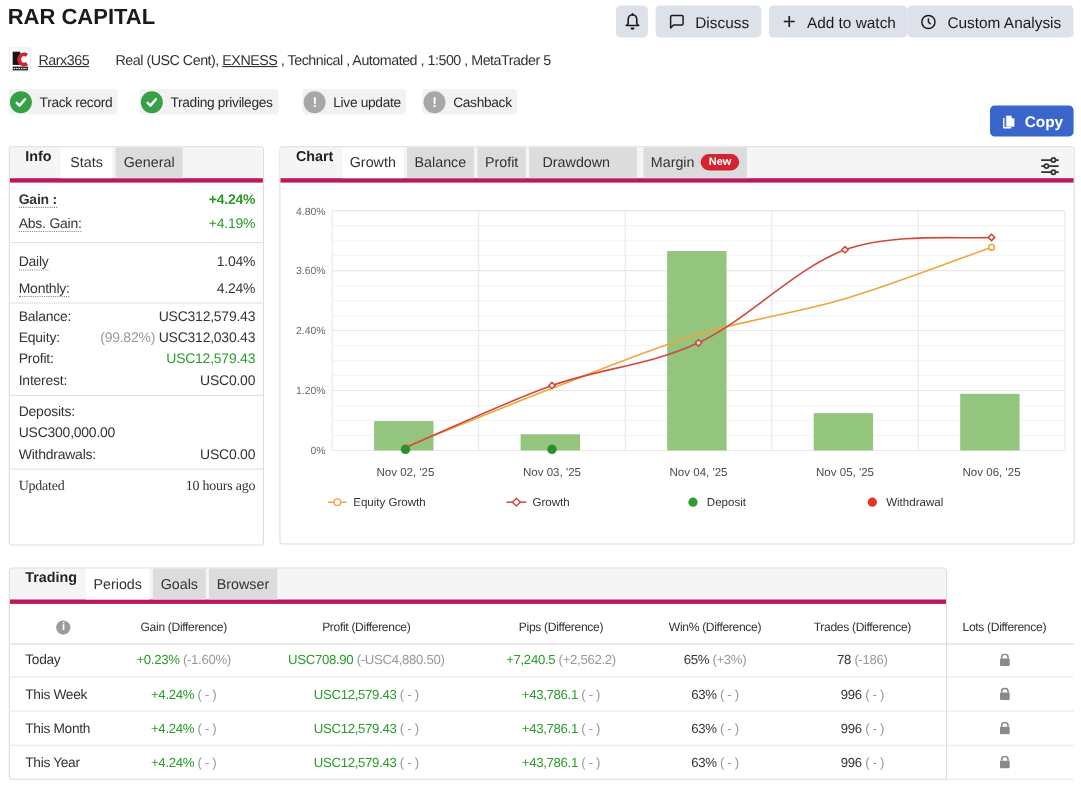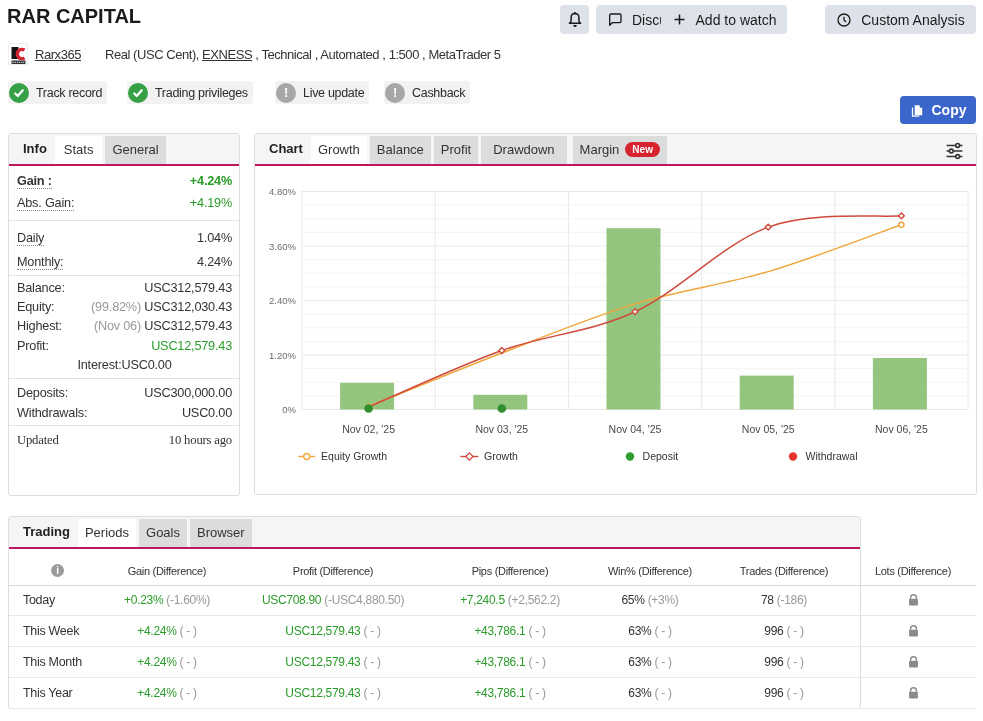--- a/index.html
+++ b/index.html
@@ -5,21 +5,21 @@
 * { margin:0; padding:0; box-sizing:border-box; }
 html,body { width:983px; height:721px; background:#fff; font-family:"Liberation Sans", sans-serif; color:#333; position:relative; overflow:hidden; }
 .abs { position:absolute; }
 h1 { font-size:20px; font-weight:bold; color:#1a1a1a; letter-spacing:0; }
 .topbtn { position:absolute; top:5px; height:29px; background:#dde2ea; border-radius:4px; display:flex; align-items:center; justify-content:center; font-size:14px; color:#1b1b1b; gap:9px; }
 .metarow { position:absolute; top:43px; left:8px; font-size:13px; letter-spacing:-0.45px; color:#333; display:flex; align-items:center; }
 .pill { position:absolute; top:81px; height:23px; background:#f2f2f2; border-radius:3px; display:flex; align-items:center; font-size:12.5px; letter-spacing:-0.3px; color:#2b2b2b; padding:0 5px 0 1px; gap:7px; }
 .cic { width:20px; height:20px; flex:none; border-radius:50%; display:flex; align-items:center; justify-content:center; }
 .copybtn { position:absolute; left:900px; top:96px; width:76px; height:28px; background:#3a66cb; border-radius:4px; display:flex; align-items:center; justify-content:center; color:#fff; font-size:14px; font-weight:bold; gap:7px; }
 .panel { position:absolute; background:#fff; border:1px solid #ddd; border-radius:3px; }
-.tabbar { height:32px; background:#f5f5f5; display:flex; align-items:flex-end; border-bottom:2px solid #be185d; }
+.tabbar { height:32px; background:#f5f5f5; display:flex; border-bottom:4px solid #be185d; }
 .tabtitle { font-weight:bold; font-size:13px; color:#222; padding:0 8px 8px 14px; }
 .tab { font-size:13px; color:#333; padding:6px 7px 7px 7px; background:#dcdcdc; margin-right:3px; }
 .tab.white { background:#fff; }
 .divi { border:none; border-top:1px solid #e2e2e2; margin:0; }
 .inforow { display:flex; justify-content:space-between; padding:0 7px 0 8px; font-size:12.7px; letter-spacing:-0.2px; }
 .inforow .lb span { border-bottom:1px dotted #888; }
 .gray { color:#999; }
 .green { color:#2a9b2a; }
 table.per { border-collapse:collapse; width:967px; table-layout:fixed; font-size:12px; letter-spacing:-0.3px; }
 table.per td { text-align:center; vertical-align:middle; }
@@ -38,21 +38,21 @@
       <path d="M12 2.4v1" stroke-width="2.4"></path>
       <path d="M10.6 19.6a1.6 1.6 0 0 0 2.8 0z" fill="#1b1b1b"></path>
     </svg>
 </div>
 <div class="topbtn" style="left:596px; width:96px;">
   <svg width="16" height="16" viewBox="0 0 24 24" fill="none" stroke="#1b1b1b" stroke-width="2">
       <path d="M21 14a2 2 0 0 1-2 2H8l-4 4V5a2 2 0 0 1 2-2h13a2 2 0 0 1 2 2z" stroke-linejoin="round"></path>
     </svg>
   <span>Discuss</span>
 </div>
-<div class="topbtn" style="left:661px; width:126px;">
+<div class="topbtn" style="left:699px; width:126px;">
   <svg width="15" height="15" viewBox="0 0 24 24" fill="none" stroke="#1b1b1b" stroke-width="2.4">
       <path d="M12 4v16M4 12h16"></path>
     </svg>
   <span>Add to watch</span>
 </div>
 <div class="topbtn" style="left:825px; width:151px;">
   <svg width="16" height="16" viewBox="0 0 24 24" fill="none" stroke="#1b1b1b" stroke-width="2">
       <circle cx="12" cy="12" r="9"></circle>
       <path d="M12 7v5l3 3"></path>
     </svg>
@@ -132,35 +132,31 @@
     <div style="padding-top:3px;">
     <div class="inforow" style="line-height:19.2px;">
           <span class="lb">Balance:</span>
           <span>USC312,579.43</span>
         </div>
     <div class="inforow" style="line-height:19.2px;">
           <span class="lb">Equity:</span>
           <span><span class="gray">(99.82%)</span> USC312,030.43</span>
         </div>
     <div class="inforow" style="line-height:19.2px;">
-          <span class="lb">Highest:</span>
-          <span><span class="gray">(Nov 06)</span> USC312,579.43</span>
-        </div>
-    <div class="inforow" style="line-height:19.2px;">
           <span class="lb">Profit:</span>
           <span class="green">USC12,579.43</span>
         </div>
-    <div class="inforow" style="line-height:19.2px;justify-content:center;">
+    <div class="inforow" style="line-height:19.2px;">
           <span class="lb">Interest:</span>
           <span>USC0.00</span>
         </div>
     </div>
     <hr class="divi" style="margin-top:3px;">
     <div style="padding-top:5px;">
-    <div class="inforow" style="line-height:19.6px;">
+    <div class="inforow" style="line-height:19.6px;flex-direction:column;">
           <span class="lb">Deposits:</span>
           <span>USC300,000.00</span>
         </div>
     <div class="inforow" style="line-height:19.6px;">
           <span class="lb">Withdrawals:</span>
           <span>USC0.00</span>
         </div>
     </div>
     <hr class="divi" style="margin-top:2px;">
     <div style="padding-top:5px;">
@@ -171,21 +167,21 @@
     </div>
   </div>
 </div>
 
 <div class="panel" style="left:254px; top:133px; width:723px; height:362px;">
   <div class="tabbar" style="position:relative;">
     <div class="tabtitle">Chart</div>
     <div class="tab white">Growth</div>
     <div class="tab">Balance</div>
     <div class="tab">Profit</div>
-    <div class="tab" style="padding-left:12px; padding-right:12px;">Drawdown</div>
+    <div class="tab" style="padding-left:12px; padding-right:24px;">Drawdown</div>
     <div class="tab" style="display:flex; align-items:center; gap:6px; margin-left:3px;">Margin <span style="background:#d5232f; color:#fff; font-size:10px; font-weight:bold; border-radius:8px; padding:2px 7px;">New</span></div>
     <svg width="19" height="18" viewBox="0 0 24 22" style="position:absolute; right:12px; top:8px;" fill="none" stroke="#333" stroke-width="2">
       <path d="M2 4h12 M19 4h3"></path>
         <circle cx="16" cy="4" r="2.4"></circle>
       <path d="M2 11h4 M11 11h11"></path>
         <circle cx="8" cy="11" r="2.4"></circle>
       <path d="M2 18h12 M19 18h3"></path>
         <circle cx="16" cy="18" r="2.4"></circle>
     </svg>
   </div>

